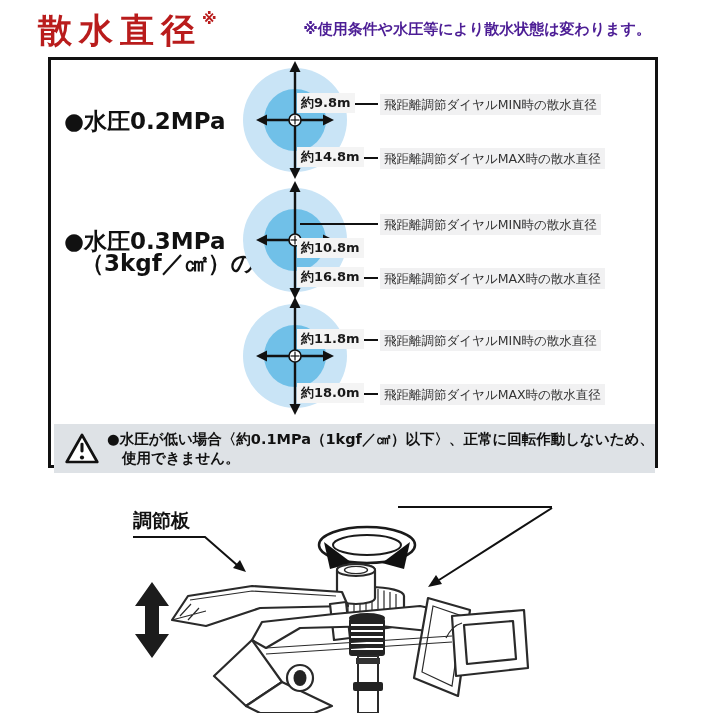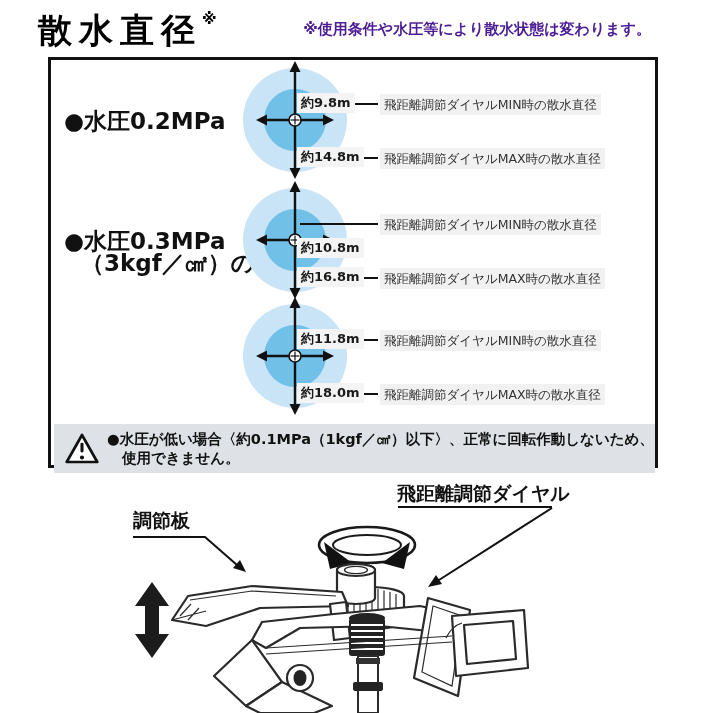--- a/index.html
+++ b/index.html
@@ -1,21 +1,21 @@
 <!DOCTYPE html>
 <html><head>
 <meta charset="utf-8">
 <style>
   * { margin:0; padding:0; box-sizing:border-box; }
   html,body { background:#fff; }
   body { font-family:"DejaVu Sans", sans-serif; color:#111; }
   .stage { position:relative; width:713px; height:713px; background:#fff; overflow:hidden; }
 
   
-  .title { position:absolute; left:38px; top:8px; font-size:34px; font-weight:800; letter-spacing:7px; color:#000000; white-space:nowrap; }
+  .title { position:absolute; left:38px; top:8px; font-size:34px; font-weight:800; letter-spacing:7px; color:#b91c1c; white-space:nowrap; }
   .title sup { font-size:15px; letter-spacing:0; font-weight:700; vertical-align:18px; }
   .top-note { position:absolute; right:62px; top:20px; font-size:15px; font-weight:700; color:#4c1d95; white-space:nowrap; }
 
   
   .panel { position:absolute; left:48px; top:57px; width:610px; height:411px; border:3px solid #111; background:#fff; }
 
   .row-pressure { position:absolute; left:64px; font-size:23px; font-weight:800; line-height:22px; white-space:nowrap; }
   .row-pressure .sub { padding-left:17px; }
 
   .spray-wrap { position:absolute; left:235px; width:120px; height:124px; }
@@ -135,21 +135,20 @@
       <rect x="18.3" y="11.5" width="3.4" height="11" rx="1.6" fill="#111"></rect>
       <circle cx="20" cy="28" r="2.3" fill="#111"></circle>
     </svg>
     <div class="warn-text">
       <div>●水圧が低い場合〈約0.1MPa（1kgf／㎠）以下〉、正常に回転作動しないため、</div>
       <div class="l2">使用できません。</div>
     </div>
   </div>
 
   <div class="il-label plate">調節板</div>
-  <div class="il-label dial">飛距離調節ダイヤル</div>
 
   <svg class="overlay" viewBox="0 0 713 243">
 
     <g>
       <path class="ln" d="M133,67 H205 L237,95"></path>
       <polygon fill="#111" points="246,102 233,98 240,90"></polygon>
     </g>
 
     <g>
       <path class="ln" d="M398,37 H552 M552,38 L439,110"></path>

